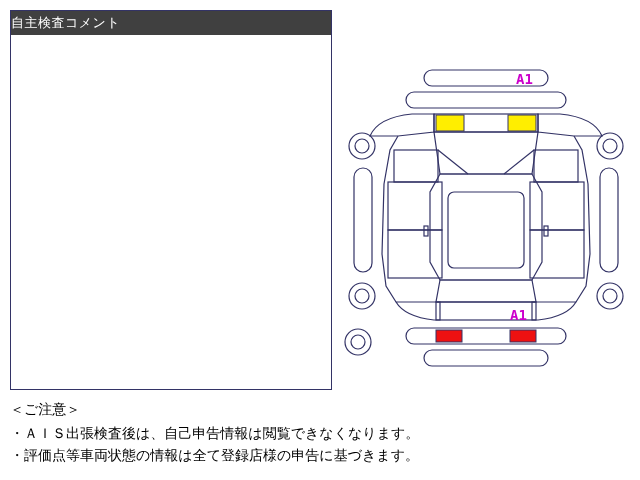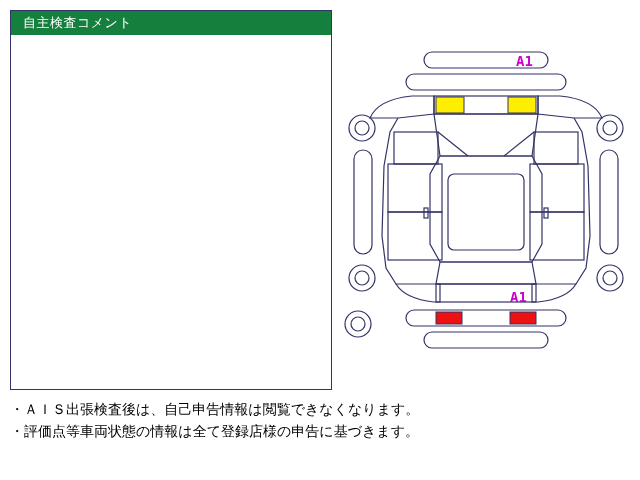--- a/index.html
+++ b/index.html
@@ -27,43 +27,42 @@
     left: 10px;
     top: 10px;
     width: 322px;
     height: 380px;
     border: 1px solid #333366;
     box-sizing: border-box;
     background: #ffffff;
   }
   .comment-header {
     height: 24px;
-    background: #15803d;
+    background: #404040;
     color: #ffffff;
     font-size: 13px;
     line-height: 24px;
-    padding-left: 12px;
     box-sizing: border-box;
     letter-spacing: 0.5px;
   }
   .comment-body {
     height: calc(100% - 24px);
     background: #ffffff;
     font-size: 12px;
     padding: 6px 8px;
     box-sizing: border-box;
     white-space: pre-wrap;
     color: #000;
   }
 
   
   .diagram {
     position: absolute;
     left: 336px;
-    top: 6px;
+    top: 24px;
     width: 300px;
     height: 384px;
   }
   .diagram svg {
     display: block;
   }
 
   
   .notices {
     position: absolute;
@@ -154,17 +153,18 @@
         <rect x="18" y="144" width="18" height="104" rx="9" ry="9"></rect>
         <rect x="264" y="144" width="18" height="104" rx="9" ry="9"></rect>
       </g>
 
       <text x="180" y="60" font-family="DejaVu Sans Mono, monospace" font-size="14" font-weight="bold" fill="#cc00cc">A1</text>
       <text x="174" y="296" font-family="DejaVu Sans Mono, monospace" font-size="14" font-weight="bold" fill="#cc00cc">A1</text>
     </svg>
   </div>
 
   <div class="notices">
+    <div class="notice-line notice-title">＜ご注意＞</div>
     <div class="notice-line">・ＡＩＳ出張検査後は、自己申告情報は閲覧できなくなります。</div>
     <div class="notice-line">・評価点等車両状態の情報は全て登録店様の申告に基づきます。</div>
   </div>
 
 </div>
 
 </body></html>

